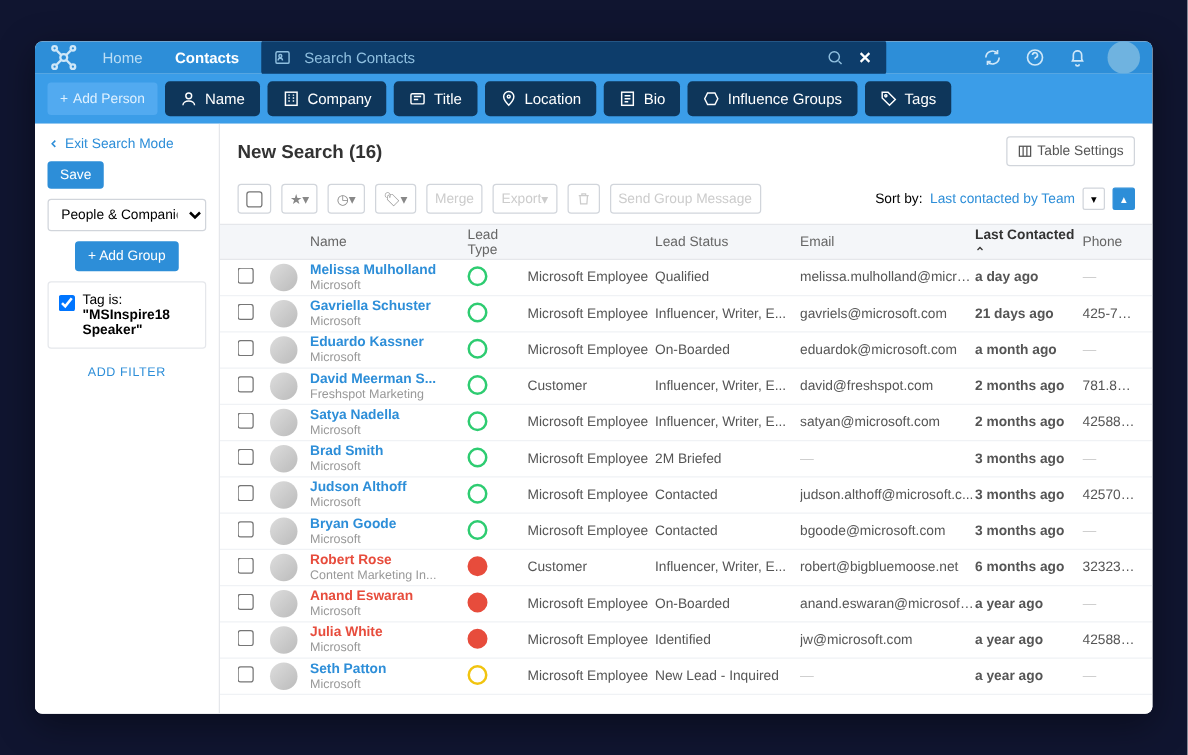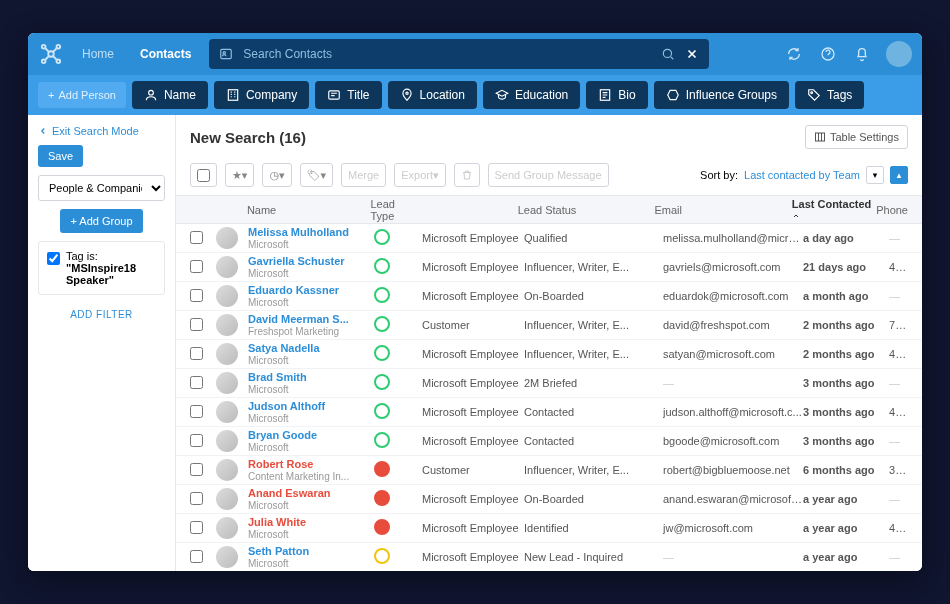--- a/index.html
+++ b/index.html
@@ -1,18 +1,18 @@
 <!DOCTYPE html>
 <html><head>
 <meta charset="utf-8">
 <style>
 * { margin: 0; padding: 0; box-sizing: border-box; }
 body { font-family: -apple-system, "Segoe UI", Arial, sans-serif; font-size: 12px; background: #101530; display: flex; justify-content: center; align-items: center; height: 604px; width: 950px; }
 .app { width: 894px; height: 538px; background: #fff; border-radius: 6px; overflow: hidden; display: flex; flex-direction: column; box-shadow: 0 8px 30px rgba(0,0,0,0.4); }
-.topbar { background: #2d8ed8; height: 42px; display: flex; align-items: center; padding: 0 10px; gap: 10px; }
+.topbar { background: #2d8ed8; height: 26px; display: flex; align-items: center; padding: 0 10px; gap: 10px; }
 .logo { width: 26px; height: 26px; display: flex; align-items: center; justify-content: center; color: #cfe7f8; }
 .nav-link { color: #bcdef5; font-size: 12px; padding: 0 8px; cursor: pointer; }
 .nav-link.active { color: #fff; font-weight: 600; }
 .searchbox { flex: 1; max-width: 500px; background: #0d3d6b; border-radius: 4px; height: 30px; display: flex; align-items: center; padding: 0 10px; color: #8fbfdf; gap: 10px; }
 .searchbox input { flex: 1; background: transparent; border: none; outline: none; color: #fff; font-size: 12px; }
 .searchbox input::placeholder { color: #8fbfdf; }
 .top-icons { display: flex; gap: 14px; margin-left: auto; align-items: center; }
 .top-icons .ico { width: 20px; height: 20px; color: #cfe7f8; cursor: pointer; display: flex; align-items: center; justify-content: center; }
 .avatar-top { width: 26px; height: 26px; border-radius: 50%; background: #6fb3e0; }
 .filterbar { background: #3b9de8; height: 40px; display: flex; align-items: center; padding: 0 10px; gap: 6px; }
@@ -43,21 +43,21 @@
 .sort-link { color: #2d8ed8; cursor: pointer; }
 .sort-btn { width: 18px; height: 18px; border: 1px solid #d1d5db; border-radius: 2px; display: flex; align-items: center; justify-content: center; font-size: 9px; cursor: pointer; }
 .sort-btn.active { background: #2d8ed8; color: #fff; border-color: #2d8ed8; }
 .grid-header { display: flex; background: #f4f6f9; border-bottom: 1px solid #e5e7eb; padding: 0 14px; height: 28px; align-items: center; font-size: 11px; color: #666; }
 .col-check { width: 26px; }
 .col-avatar { width: 32px; }
 .col-name { width: 126px; }
 .col-lt { width: 48px; }
 .col-leadtype { width: 102px; }
 .col-leadstatus { width: 116px; }
-.col-email { width: 140px; margin-left: 23px; }
+.col-email { width: 140px; }
 .col-lastcontact { width: 86px; font-weight: 600; color: #333; }
 .col-phone { flex: 1; }
 .rows { flex: 1; overflow-y: auto; }
 .row { display: flex; padding: 0 14px; height: 29px; align-items: center; font-size: 11px; border-bottom: 1px solid #f0f2f5; }
 .row .avatar { width: 22px; height: 22px; border-radius: 50%; background: linear-gradient(135deg, #ddd, #bbb); }
 .row .name { color: #2d8ed8; font-weight: 600; white-space: nowrap; overflow: hidden; text-overflow: ellipsis; }
 .row.red .name { color: #e74c3c; }
 .row .company { color: #999; font-size: 10px; white-space: nowrap; overflow: hidden; text-overflow: ellipsis; }
 .name-block { display: flex; flex-direction: column; line-height: 1.1; overflow: hidden; }
 .status-dot { width: 16px; height: 16px; border-radius: 50%; border: 2px solid; display: inline-block; }
@@ -151,27 +151,20 @@
         </div>
         <div class="pill">
           <svg viewBox="0 0 24 24" fill="none" stroke="currentColor" stroke-width="2">
             <path d="M12 21s7-7 7-12a7 7 0 0 0-14 0c0 5 7 12 7 12z"></path>
             <circle cx="12" cy="9" r="2"></circle>
           </svg>
           <span>Location</span>
         </div>
         <div class="pill">
           <svg viewBox="0 0 24 24" fill="none" stroke="currentColor" stroke-width="2">
-            <path d="M2 9l10-5 10 5-10 5z"></path>
-            <path d="M6 11v5c0 1 3 3 6 3s6-2 6-3v-5"></path>
-          </svg>
-          <span>Education</span>
-        </div>
-        <div class="pill">
-          <svg viewBox="0 0 24 24" fill="none" stroke="currentColor" stroke-width="2">
             <rect x="4" y="3" width="16" height="18"></rect>
             <path d="M8 8h8M8 12h8M8 16h5"></path>
           </svg>
           <span>Bio</span>
         </div>
         <div class="pill">
           <svg viewBox="0 0 24 24" fill="none" stroke="currentColor" stroke-width="2">
             <path d="M3 12l4-8h10l4 8-4 8H7z"></path>
           </svg>
           <span>Influence Groups</span>

